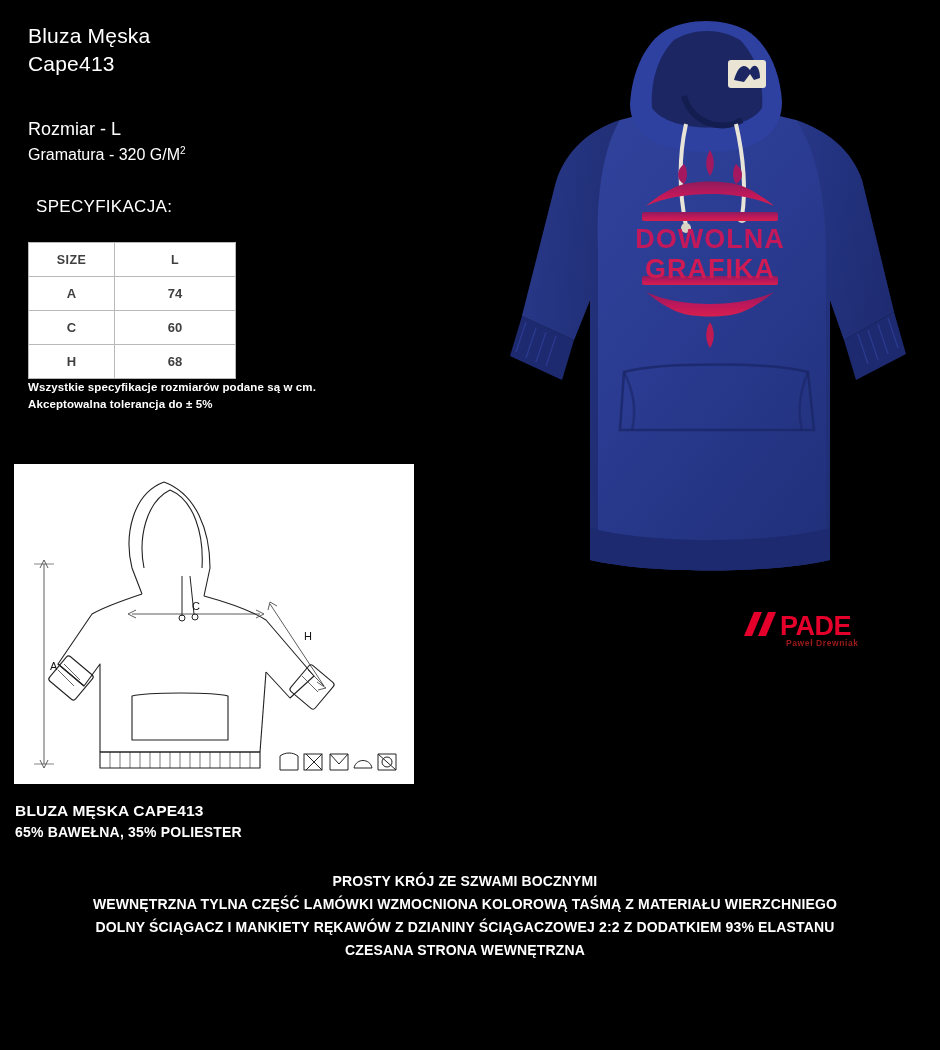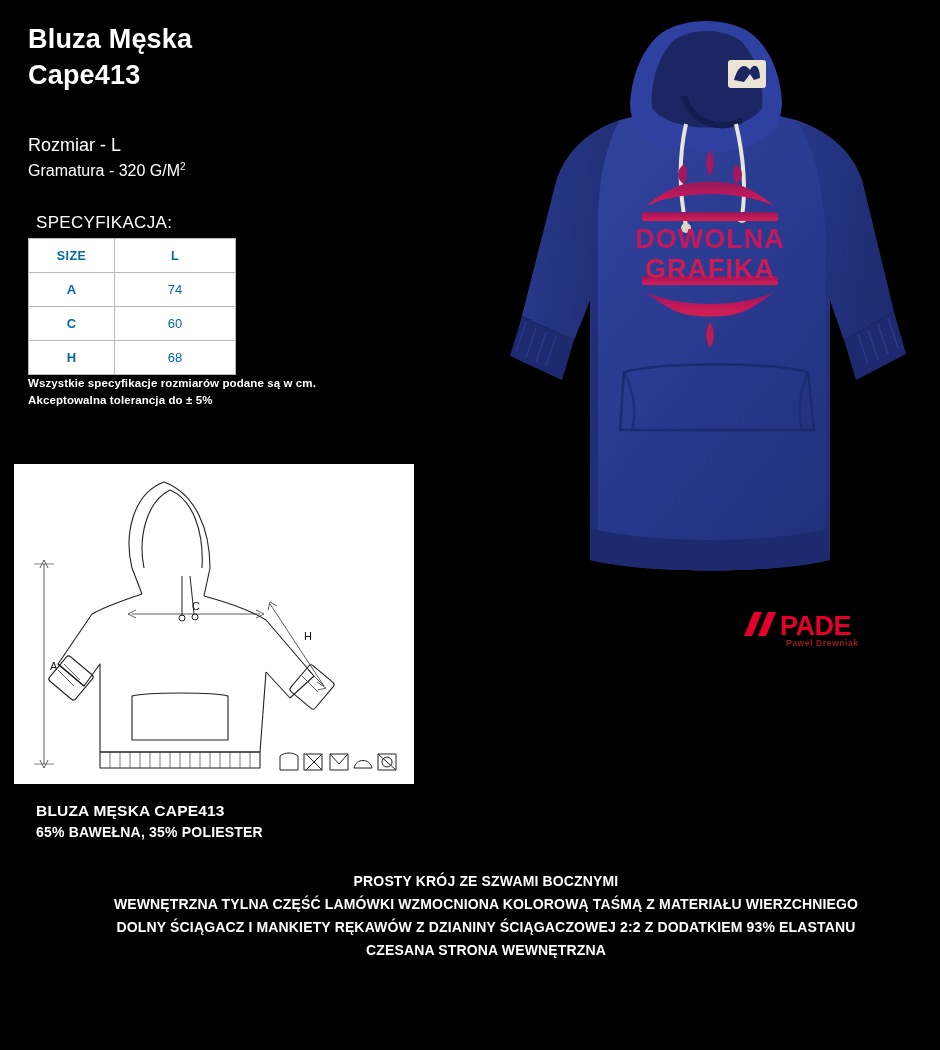--- a/index.html
+++ b/index.html
@@ -14,22 +14,22 @@
   }
 
   
   .left-col {
     position: absolute;
     left: 28px; top: 22px;
     width: 420px;
   }
   .title-block { margin-bottom: 10px; }
   .title-line {
-    font-size: 27px;
-    font-weight: bold;
+    font-size: 21px;
+    font-weight: normal;
     line-height: 1.33;
     letter-spacing: 0.2px;
   }
 
   .attr-block { margin-top: 38px; }
   .attr-line-lg {
     font-size: 18px;
     line-height: 1.5;
     font-weight: 400;
   }
@@ -42,36 +42,36 @@
 
   .spec-heading {
     margin-top: 30px;
     font-size: 17px;
     letter-spacing: 0.3px;
     margin-left: 8px;
   }
 
   
   .spec-table {
-    margin-top: 5px;
+    margin-top: 25px;
     border-collapse: collapse;
     width: 208px;
     background: #ffffff;
-    color: #0369a1;
+    color: #404040;
     font-size: 13px;
   }
   .spec-table td, .spec-table th {
     border: 1px solid #b9b9b9;
     height: 34px;
     text-align: center;
     font-weight: bold;
     padding: 0;
   }
   .spec-table thead th { font-size: 12.5px; letter-spacing: 0.4px; }
-  .spec-table td.val { font-weight: normal; font-size: 13px; }
+  .spec-table td.val { font-weight: bold; font-size: 13px; }
   .spec-table .col-label { width: 86px; }
 
   .note {
     margin-top: 0;
     font-size: 11.5px;
     font-weight: bold;
     line-height: 1.45;
     letter-spacing: 0.1px;
     width: 400px;
   }
@@ -80,21 +80,21 @@
   .tech-drawing {
     position: absolute;
     left: 14px; top: 464px;
     width: 400px; height: 320px;
     background: #ffffff;
   }
 
   
   .desc {
     position: absolute;
-    left: 36px; top: 800px;
+    left: 15px; top: 800px;
     width: 900px;
   }
   .desc-title {
     font-size: 15.5px;
     font-weight: bold;
     letter-spacing: 0.2px;
     line-height: 1.45;
   }
   .desc-sub {
     font-size: 14px;

